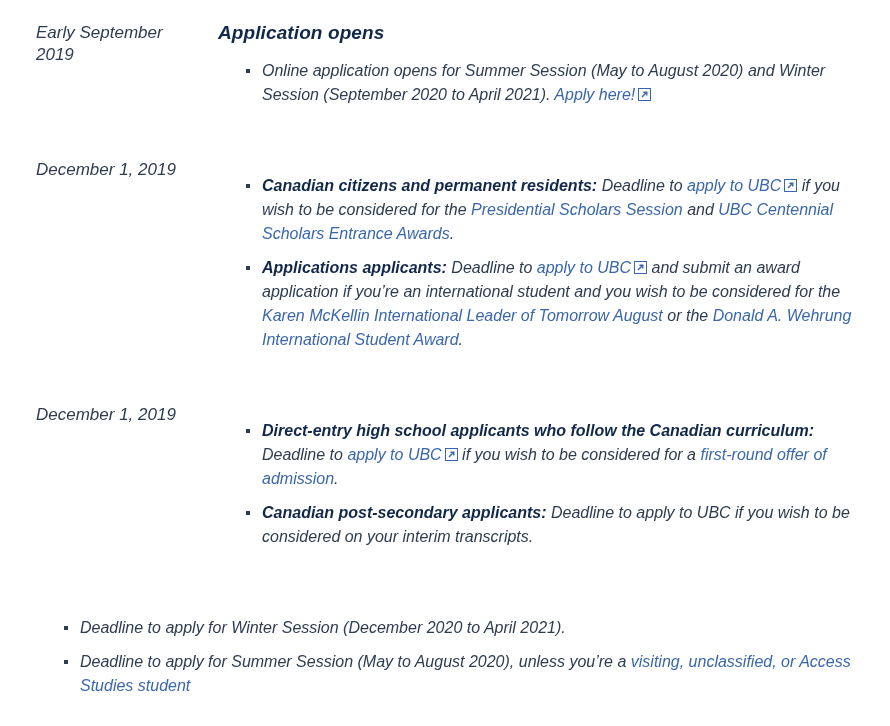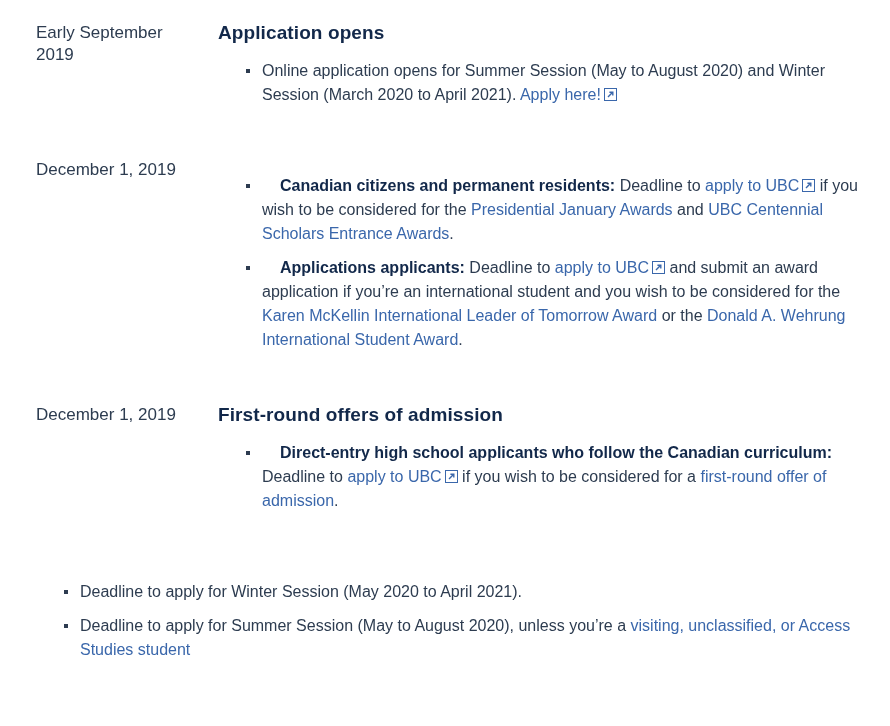--- a/index.html
+++ b/index.html
@@ -15,20 +15,21 @@
     min-height:726px;
     background:var(--bg);
     font-family:"Liberation Sans", sans-serif;
     color:var(--body);
     padding:22px 0 10px 36px;
   }
   .row{
     display:flex;
     align-items:flex-start;
     margin-bottom:52px;
+    font-style:italic;
   }
   .row:last-child{margin-bottom:0;}
   .date{
     flex:0 0 182px;
     width:182px;
     padding-right:18px;
     font-size:17px;
     line-height:1.28;
     color:var(--body);
   }
@@ -63,21 +64,20 @@
     position:absolute;
     left:-16px;
     top:10px;
     width:4px;
     height:4px;
     background:var(--body);
   }
   .lead{
     font-weight:bold;
     color:var(--heading);
-    margin-left:18px;
   }
   a.inline-link{
     color:var(--link);
     text-decoration:none;
     cursor:pointer;
     text-align:center;
   }
   .ext-icon{
     display:inline-block;
     vertical-align:-1px;
@@ -89,59 +89,59 @@
 </style>
 </head>
 <body>
 
 <div id="timeline">
     <div class="row">
       <div class="date">Early September 2019</div>
       <div class="content">
         <h3 class="title">Application opens</h3>
         <ul class="bullets">
-          <li><span>Online application opens for Summer Session (May to August 2020) and Winter Session (March 2020 to April 2021). </span><a class="inline-link">Apply here!<span class="ext-icon"><svg width="13" height="13" viewBox="0 0 13 13" aria-hidden="true">
+          <li><span>Online application opens for Summer Session (May to August 2020) and Winter Session (September 2020 to April 2021). </span><a class="inline-link">Apply here!<span class="ext-icon"><svg width="13" height="13" viewBox="0 0 13 13" aria-hidden="true">
                   <rect x="0.5" y="0.5" width="12" height="12" fill="none" stroke="currentColor" stroke-width="1"></rect>
                   <path d="M4 9 L8.4 4.6" stroke="currentColor" stroke-width="1.4" fill="none"></path>
                   <path d="M5.4 4.2 H8.8 V7.6" fill="none" stroke="currentColor" stroke-width="1.4"></path>
                 </svg></span></a></li>
         </ul>
       </div>
     </div>
     <div class="row">
       <div class="date">December 1, 2019</div>
       <div class="content">
         <ul class="bullets">
           <li><span class="lead">Canadian citizens and permanent residents:</span><span> Deadline to </span><a class="inline-link">apply to UBC<span class="ext-icon"><svg width="13" height="13" viewBox="0 0 13 13" aria-hidden="true">
                   <rect x="0.5" y="0.5" width="12" height="12" fill="none" stroke="currentColor" stroke-width="1"></rect>
                   <path d="M4 9 L8.4 4.6" stroke="currentColor" stroke-width="1.4" fill="none"></path>
                   <path d="M5.4 4.2 H8.8 V7.6" fill="none" stroke="currentColor" stroke-width="1.4"></path>
-                </svg></span></a><span> if you wish to be considered for the </span><a class="inline-link">Presidential January Awards</a><span> and </span><a class="inline-link">UBC Centennial Scholars Entrance Awards</a><span>.</span></li>
+                </svg></span></a><span> if you wish to be considered for the </span><a class="inline-link">Presidential Scholars Session</a><span> and </span><a class="inline-link">UBC Centennial Scholars Entrance Awards</a><span>.</span></li>
           <li><span class="lead">Applications applicants:</span><span> Deadline to </span><a class="inline-link">apply to UBC<span class="ext-icon"><svg width="13" height="13" viewBox="0 0 13 13" aria-hidden="true">
                   <rect x="0.5" y="0.5" width="12" height="12" fill="none" stroke="currentColor" stroke-width="1"></rect>
                   <path d="M4 9 L8.4 4.6" stroke="currentColor" stroke-width="1.4" fill="none"></path>
                   <path d="M5.4 4.2 H8.8 V7.6" fill="none" stroke="currentColor" stroke-width="1.4"></path>
-                </svg></span></a><span> and submit an award application if you’re an international student and you wish to be considered for the </span><a class="inline-link">Karen McKellin International Leader of Tomorrow Award</a><span> or the </span><a class="inline-link">Donald A. Wehrung International Student Award</a><span>.</span></li>
+                </svg></span></a><span> and submit an award application if you’re an international student and you wish to be considered for the </span><a class="inline-link">Karen McKellin International Leader of Tomorrow August</a><span> or the </span><a class="inline-link">Donald A. Wehrung International Student Award</a><span>.</span></li>
         </ul>
       </div>
     </div>
     <div class="row">
       <div class="date">December 1, 2019</div>
       <div class="content">
-        <h3 class="title">First-round offers of admission</h3>
         <ul class="bullets">
           <li><span class="lead">Direct-entry high school applicants who follow the Canadian curriculum:</span><span> Deadline to </span><a class="inline-link">apply to UBC<span class="ext-icon"><svg width="13" height="13" viewBox="0 0 13 13" aria-hidden="true">
                   <rect x="0.5" y="0.5" width="12" height="12" fill="none" stroke="currentColor" stroke-width="1"></rect>
                   <path d="M4 9 L8.4 4.6" stroke="currentColor" stroke-width="1.4" fill="none"></path>
                   <path d="M5.4 4.2 H8.8 V7.6" fill="none" stroke="currentColor" stroke-width="1.4"></path>
                 </svg></span></a><span> if you wish to be considered for a </span><a class="inline-link">first-round offer of admission</a><span>.</span></li>
+          <li><span class="lead">Canadian post-secondary applicants:</span><span> Deadline to apply to UBC if you wish to be considered on your interim transcripts.</span></li>
         </ul>
       </div>
     </div>
     <div class="row">
       <div class="content">
         <ul class="bullets">
-          <li><span>Deadline to apply for Winter Session (May 2020 to April 2021).</span></li>
+          <li><span>Deadline to apply for Winter Session (December 2020 to April 2021).</span></li>
           <li><span>Deadline to apply for Summer Session (May to August 2020), unless you’re a </span><a class="inline-link">visiting, unclassified, or Access Studies student</a></li>
         </ul>
       </div>
     </div>
   </div>
 
 </body></html>

